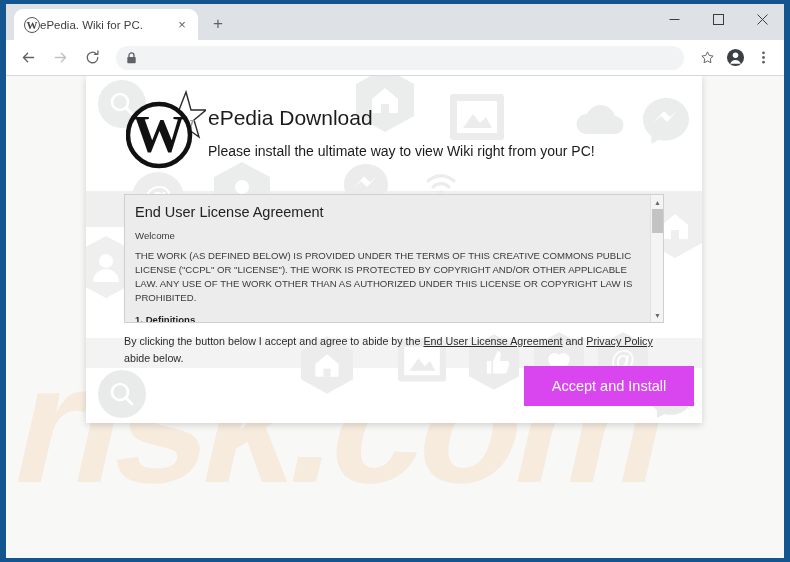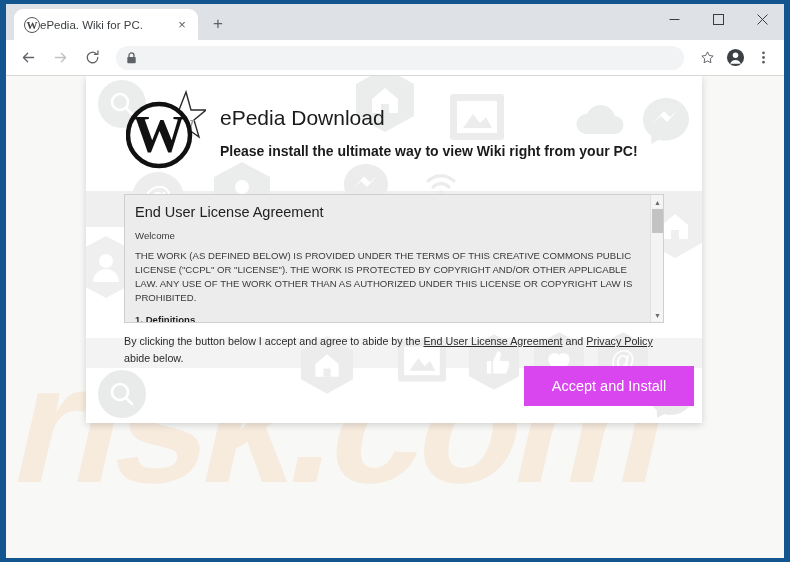--- a/index.html
+++ b/index.html
@@ -167,27 +167,27 @@
     pointer-events:none;
   }
 
   #card-content { position:relative; z-index: 5; }
 
   #brand-row {
     display:flex; align-items:center;
     padding: 14px 0 0 40px;
   }
   #brand-logo { width: 80px; height: 82px; flex:0 0 80px; position:relative; }
-  #brand-text { margin-left: 14px; }
+  #brand-text { margin-left: 2px; }
   #product-title {
     font-size: 21px; color:#1b1b1b; font-weight:400;
     line-height: 30px;
   }
   #product-tagline {
-    font-size: 14px; color:#1b1b1b; font-weight:700;
+    font-size: 14px; color:#1b1b1b; font-weight:400;
     margin-top: 9px; line-height: 18px;
   }
 
   
   #eula-box {
     position:relative;
     margin: 22px 38px 0 38px;
     height: 129px;
     background: #ececec;
     border: 1px solid #cfcfcf;

